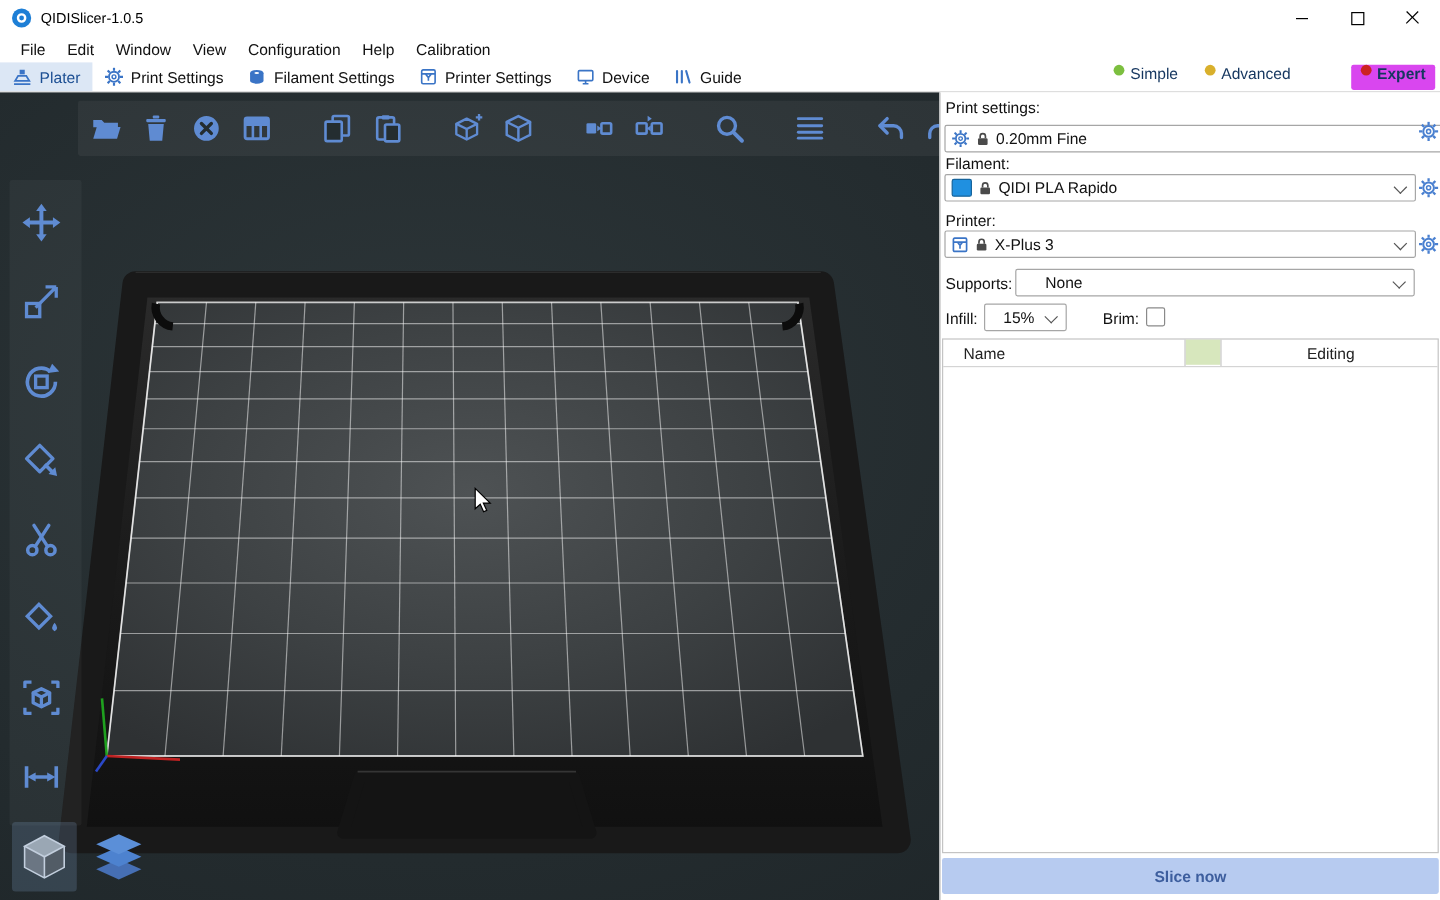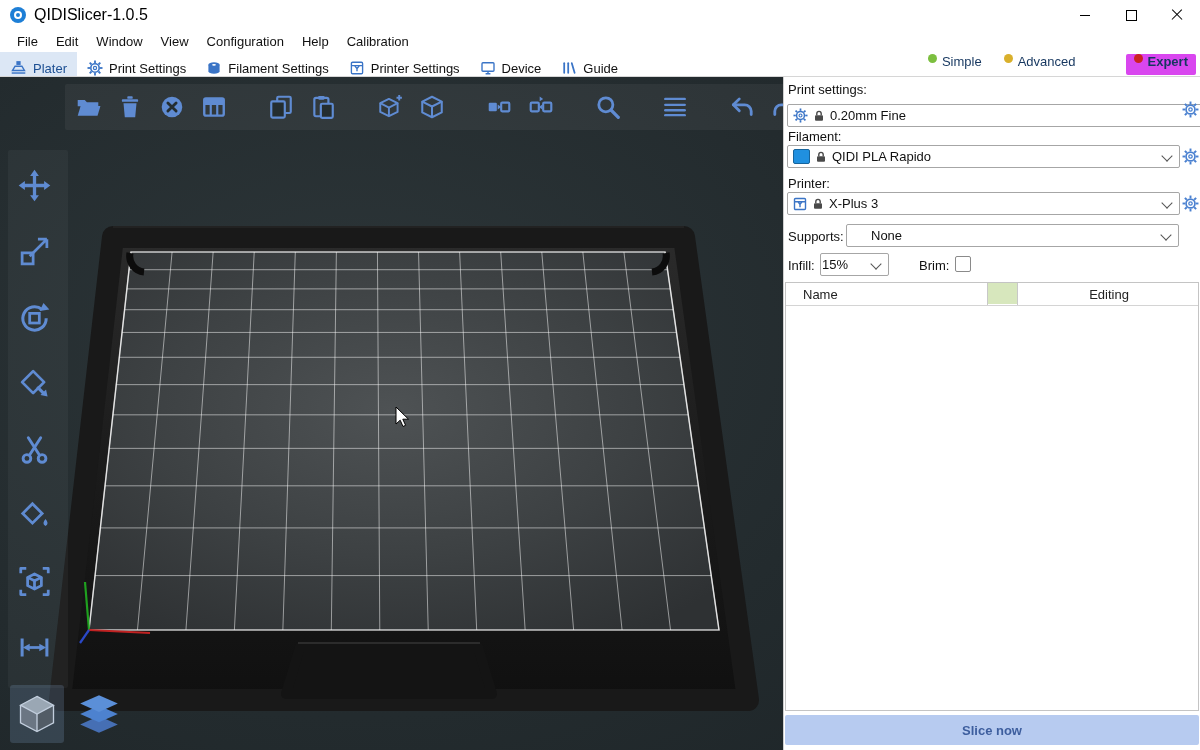--- a/index.html
+++ b/index.html
@@ -6,39 +6,39 @@
   body{width:1200px;height:750px;position:relative;overflow:hidden;background:#fff;
        font-family:"Liberation Sans",sans-serif;color:#111;}
 
   
   .titlebar{position:absolute;left:0;top:0;width:1200px;height:30px;background:#ffffff;
             display:flex;align-items:center;}
   .app-icon{width:16px;height:16px;border-radius:50%;background:#1e7fd6;margin:0 8px 0 10px;
             position:relative;}
   .app-icon::after{content:"";position:absolute;left:4px;top:4px;width:8px;height:8px;border-radius:50%;
             border:2px solid #fff;box-sizing:border-box;}
-  .title-text{font-size:16px;color:#000;}
+  .title-text{font-size:12px;color:#000;}
   .win-controls{margin-left:auto;display:flex;height:30px;}
   .win-btn{width:46px;height:30px;display:flex;align-items:center;justify-content:center;}
   .min-glyph{width:10px;height:1px;background:#000;}
   .max-glyph{width:9px;height:9px;border:1px solid #000;}
   .close-glyph{position:relative;width:12px;height:12px;}
   .close-glyph::before,.close-glyph::after{content:"";position:absolute;left:-1px;top:5px;width:14px;height:1.4px;background:#000;}
   .close-glyph::before{transform:rotate(45deg);}
   .close-glyph::after{transform:rotate(-45deg);}
 
   
   .menubar{position:absolute;left:0;top:30px;width:960px;height:22px;background:#fff;
            display:flex;align-items:center;font-size:13px;padding-left:8px;box-sizing:border-box;}
   .menu-item{padding:0 9px;height:22px;display:flex;align-items:center;color:#111;}
 
   
   .tabbar{position:absolute;left:0;top:52px;width:1200px;height:25px;background:#fff;
           border-bottom:1px solid #d6d6d6;display:flex;align-items:center;box-sizing:border-box;}
-  .tab{display:flex;align-items:flex-end;gap:6px;padding:0 10px;height:24px;font-size:13px;color:#111;}
+  .tab{display:flex;align-items:center;gap:6px;padding:0 10px;height:24px;font-size:13px;color:#111;}
   .tab .ticon{color:#3a74c6;display:flex;}
   .tab.selected{background:#dce7f5;color:#1c4f93;}
   .modes{margin-left:auto;display:flex;align-items:center;gap:6px;margin-right:4px;}
   .mode{display:flex;align-items:flex-start;gap:5px;padding:0 8px;height:21px;font-size:13px;color:#15365f;}
   .dot{width:9px;height:9px;border-radius:50%;}
   .dot-simple{background:#7cbf3f;}
   .dot-advanced{background:#d9b02c;}
   .dot-expert{background:#cc2222;}
   .mode.selected{background:#d946ef;border-radius:2px;font-weight:bold;margin-left:36px;}
 
@@ -638,21 +638,21 @@
       </svg>
     </div>
 
   <div class="sb-label" style="top:152px">Supports:</div>
   <div class="combo" style="left:62px;top:147px;width:333px;padding-left:24px">
     <span>None</span>
     <span class="chev"></span>
   </div>
 
   <div class="sb-label" style="top:181px">Infill:</div>
-  <div class="combo" style="left:36px;top:176px;width:69px;padding-left:1px">
+  <div class="combo" style="left:36px;top:176px;width:69px;padding-left:15px">
     <span>15%</span>
     <span class="chev"></span>
   </div>
   <div class="sb-label" style="left:135px;top:181px">Brim:</div>
   <div class="checkbox" style="left:171px;top:179px"></div>
 
   <div class="objlist">
     <div class="objhead">
       <span class="col-name">Name</span>
       <span class="col-extruder"></span>

